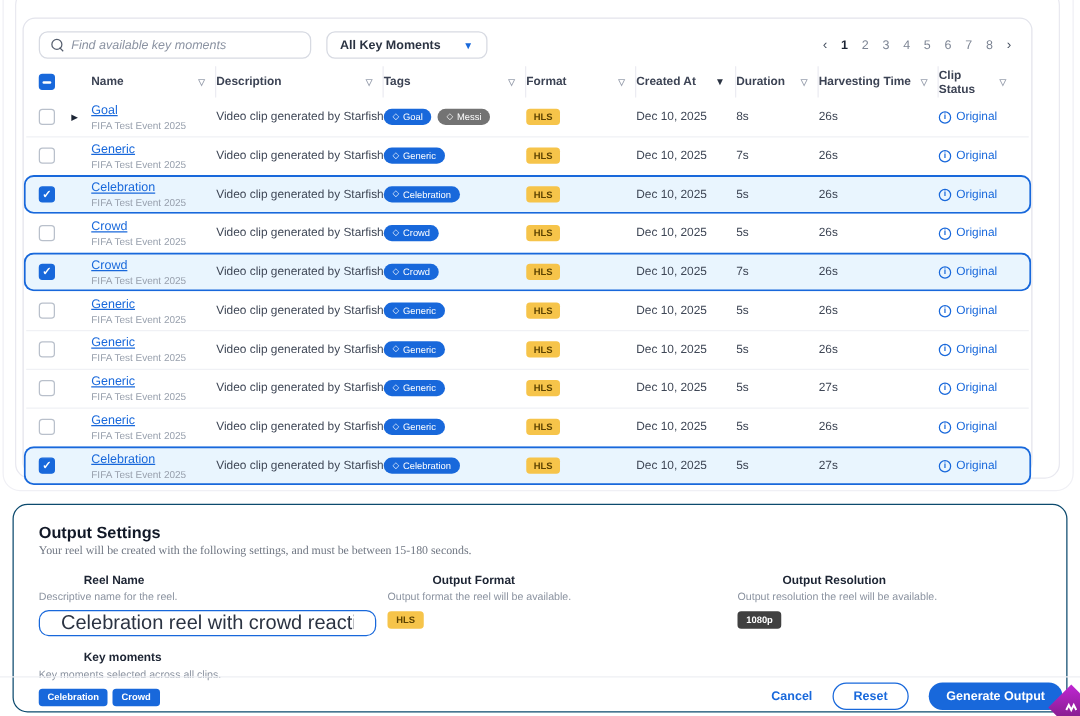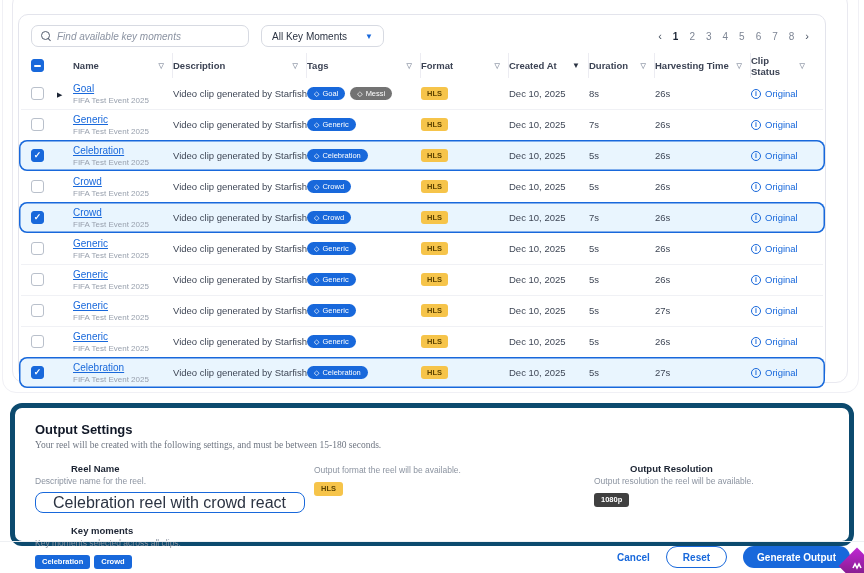--- a/index.html
+++ b/index.html
@@ -19,21 +19,21 @@
 
   .toolbar { display:flex; align-items:center; padding:10px 12px 6px 12px; }
   .search-box { display:flex; align-items:center; gap:6px; width:218px; height:22px;
     border:1px solid #d7dae2; border-radius:7px; padding:0 9px; background:#fff; }
   .search-box .ph { font-style:italic; font-size:10px; color:#8b93a2; }
   .mag { width:10px; height:10px; position:relative; flex:0 0 auto; }
   .mag::before { content:""; position:absolute; width:7px; height:7px; border:1.4px solid #555e6e; border-radius:50%; }
   .mag::after { content:""; position:absolute; width:4px; height:1.4px; background:#555e6e;
     transform:rotate(45deg); left:6px; top:8px; }
   .dropdown { display:flex; align-items:center; gap:18px; height:22px; margin-left:12px;
-    border:1px solid #d7dae2; border-radius:7px; padding:0 10px; font-size:10px; color:#2b3342; background:#fff; }
+    border:1px solid #d7dae2; border-radius:7px; padding:0 10px; font-size:10px; color:#2b3342; background:#fff;font-weight:bold; }
   .dd-caret { color:#1868db; font-size:8px; }
   .pagination { margin-left:auto; display:flex; align-items:center; gap:11px;
     font-size:10px; color:#7d8594; padding-right:4px; }
   .pagination .pg { cursor:default; }
   .pagination .pg.current { color:#1b2434; font-weight:bold; }
   .pagination .chev { font-size:11px; color:#465060; }
 
   .grid { display:grid; grid-template-columns:26px 16px 100px 134px 114px 88px 80px 66px 96px 1fr;
     align-items:center; padding:0 12px; }
   .thead { height:25px; font-size:9.5px; font-weight:bold; color:#3c4354; }
@@ -64,22 +64,22 @@
   .tag.blue { background:#1868db; }
   .tag.green { background:#737373; }
   .tag .tag-ic { font-size:7px; }
   .badge-hls { display:inline-block; background:#f6c44a; color:#5d4300; font-size:7.5px; font-weight:bold;
     padding:3px 6px; border-radius:3px; line-height:1; }
   .status-cell { display:flex; align-items:center; gap:4px; color:#1868db; font-size:9.5px; }
   .info-ic { display:inline-flex; width:10px; height:10px; border:1.2px solid #1868db; border-radius:50%;
     align-items:center; justify-content:center; font-size:7px; font-weight:bold; color:#1868db; }
 
   
-  .settings-card { position:absolute; left:10px; right:10px; top:403px; height:143px;
-    border:5px solid #0c4a6e; border-radius:12px; background:#fff; padding:14px 20px; }
+  .settings-card { position:absolute; left:10px; right:10px; top:403px; height:167px;
+    border:1px solid #0c4a6e; border-radius:12px; background:#fff; padding:14px 20px; }
   .settings-title { font-size:13px; font-weight:bold; color:#111827; }
   .settings-sub { font-size:9.5px; color:#6f7682; margin-top:3px;font-family:Liberation Serif, serif; }
   .fields { display:flex; margin-top:13px; }
   .field-col1 { width:279px; }
   .field-col2 { width:280px; }
   .field-label { font-size:9.5px; font-weight:bold; color:#1c2433;margin-left:36px; }
   .field-desc { font-size:8.5px; color:#8b93a0; margin-top:2px; }
   .reel-input { margin-top:6px; width:270px; height:21px; border:1.5px solid #1868db; border-radius:8px;
     padding:0 17px; font-size:16px; color:#2b3342; font-family:"Liberation Sans", sans-serif; outline:none; }
   .chip { display:inline-block; margin-top:7px; font-size:7.5px; font-weight:bold; color:#fff;
@@ -412,20 +412,21 @@
   <div class="settings-card">
     <div class="settings-title">Output Settings</div>
     <div class="settings-sub">Your reel will be created with the following settings, and must be between 15-180 seconds.</div>
     <div class="fields">
       <div class="field-col1">
         <div class="field-label">Reel Name</div>
         <div class="field-desc">Descriptive name for the reel.</div>
         <input class="reel-input" type="text" value="Celebration reel with crowd reaction" style="">
       </div>
       <div class="field-col2">
+        <div class="field-label">Output Format</div>
         <div class="field-desc">Output format the reel will be available.</div>
         <span class="chip amber">HLS</span>
       </div>
       <div>
         <div class="field-label">Output Resolution</div>
         <div class="field-desc">Output resolution the reel will be available.</div>
         <span class="chip dark">1080p</span>
       </div>
     </div>
     <div class="km-block">

